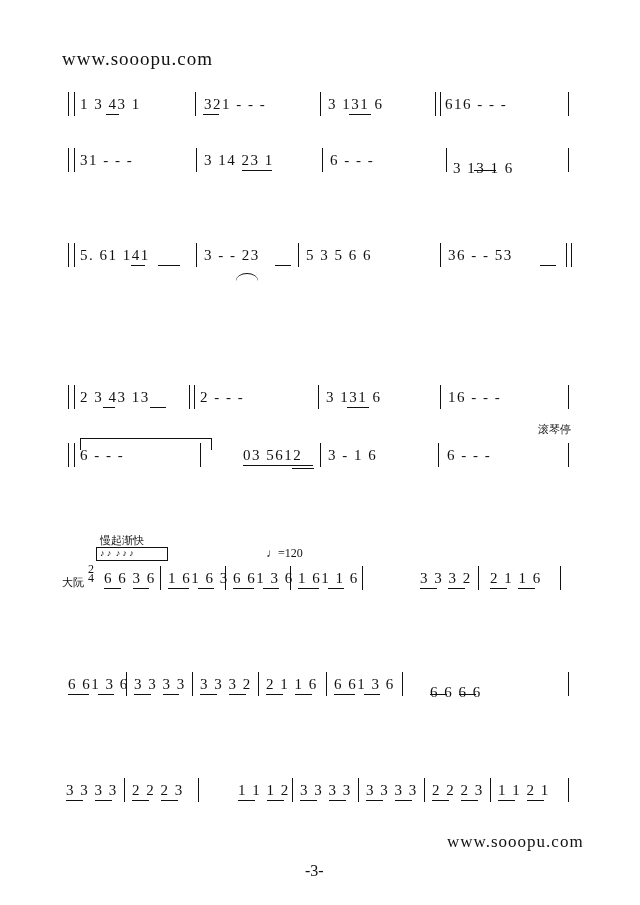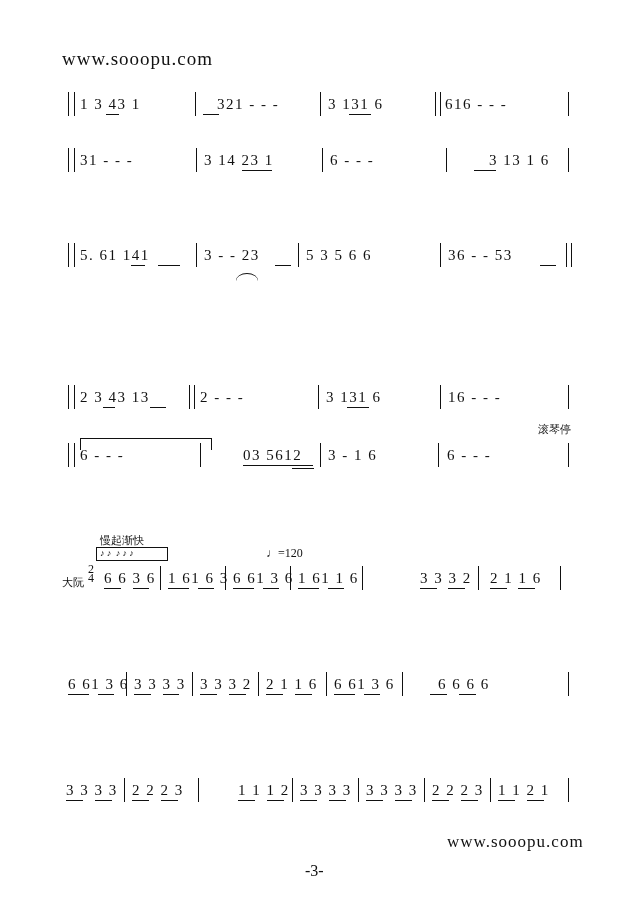--- a/index.html
+++ b/index.html
@@ -149,42 +149,42 @@
 <div class="page">
 
   <div class="site-top">www.sooopu.com</div>
 
   <div class="sys" style="top:92px;height:30px;">
     <div class="bar" style="left:68px;top:0px;height:24px;"></div>
     <div class="bar" style="left:74px;top:0px;height:24px;"></div>
     <div class="notes" style="left:80px;top:4px;">1  3  43  1</div>
     <div class="beam" style="left:106px;top:22px;width:13px;"></div>
     <div class="bar" style="left:195px;top:0px;height:24px;"></div>
-    <div class="notes" style="left:217px;top:4px;">321  -  -  -</div>
+    <div class="notes" style="left:204px;top:4px;">321  -  -  -</div>
     <div class="beam" style="left:203px;top:22px;width:16px;"></div>
     <div class="bar" style="left:320px;top:0px;height:24px;"></div>
     <div class="notes" style="left:328px;top:4px;">3  131  6</div>
     <div class="beam" style="left:349px;top:22px;width:22px;"></div>
     <div class="bar" style="left:435px;top:0px;height:24px;"></div>
     <div class="bar" style="left:440px;top:0px;height:24px;"></div>
     <div class="notes" style="left:445px;top:4px;">616  -  -  -</div>
     <div class="bar" style="left:568px;top:0px;height:24px;"></div>
   </div>
 
   <div class="sys" style="top:148px;height:30px;">
     <div class="bar" style="left:68px;top:0px;height:24px;"></div>
     <div class="bar" style="left:74px;top:0px;height:24px;"></div>
     <div class="notes" style="left:80px;top:4px;">31  -  -  -</div>
     <div class="bar" style="left:196px;top:0px;height:24px;"></div>
     <div class="notes" style="left:204px;top:4px;">3  14 23 1</div>
     <div class="beam" style="left:242px;top:22px;width:30px;"></div>
     <div class="bar" style="left:322px;top:0px;height:24px;"></div>
     <div class="notes" style="left:330px;top:4px;">6  -  -  -</div>
     <div class="bar" style="left:446px;top:0px;height:24px;"></div>
-    <div class="notes" style="left:453px;top:4px;margin-left:36px;">3  13 1 6</div>
+    <div class="notes" style="left:453px;top:12px;">3  13 1 6</div>
     <div class="beam" style="left:474px;top:22px;width:22px;"></div>
     <div class="bar" style="left:568px;top:0px;height:24px;"></div>
   </div>
 
   <div class="sys" style="top:243px;height:30px;">
     <div class="bar" style="left:68px;top:0px;height:24px;"></div>
     <div class="bar" style="left:74px;top:0px;height:24px;"></div>
     <div class="notes" style="left:80px;top:4px;">5.  61  141</div>
     <div class="beam" style="left:131px;top:22px;width:14px;"></div>
     <div class="beam" style="left:158px;top:22px;width:22px;"></div>
@@ -290,21 +290,21 @@
     <div class="beam" style="left:229px;top:22px;width:17px;"></div>
     <div class="bar" style="left:258px;top:0px;height:24px;"></div>
     <div class="notes" style="left:266px;top:4px;">2 1  1 6</div>
     <div class="beam" style="left:266px;top:22px;width:17px;"></div>
     <div class="beam" style="left:295px;top:22px;width:17px;"></div>
     <div class="bar" style="left:326px;top:0px;height:24px;"></div>
     <div class="notes" style="left:334px;top:4px;">6 61  3 6</div>
     <div class="beam" style="left:334px;top:22px;width:21px;"></div>
     <div class="beam" style="left:364px;top:22px;width:16px;"></div>
     <div class="bar" style="left:402px;top:0px;height:24px;"></div>
-    <div class="notes" style="left:430px;top:4px;margin-left:8px;">6 6  6 6</div>
+    <div class="notes" style="left:430px;top:12px;">6 6  6 6</div>
     <div class="beam" style="left:430px;top:22px;width:17px;"></div>
     <div class="beam" style="left:459px;top:22px;width:17px;"></div>
     <div class="bar" style="left:568px;top:0px;height:24px;"></div>
   </div>
 
   <div class="sys" style="top:778px;height:40px;">
     <div class="notes" style="left:66px;top:4px;">3 3  3 3</div>
     <div class="beam" style="left:66px;top:22px;width:17px;"></div>
     <div class="beam" style="left:95px;top:22px;width:17px;"></div>
     <div class="bar" style="left:124px;top:0px;height:24px;"></div>

